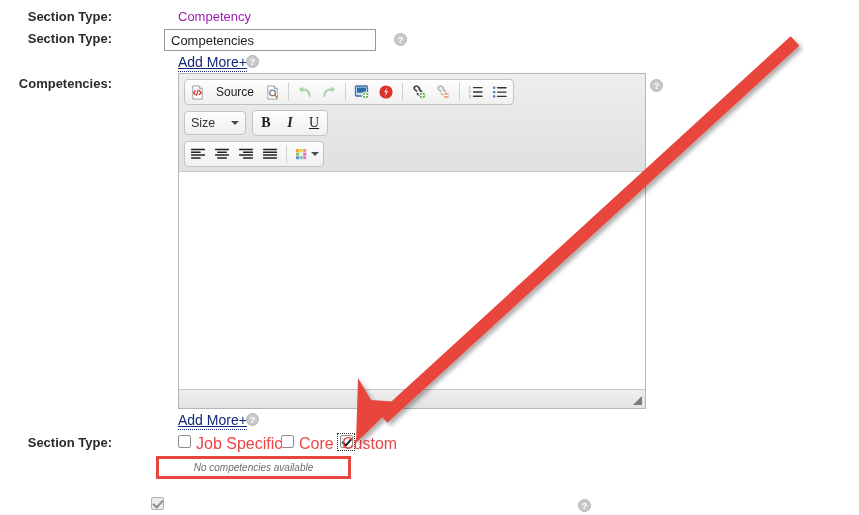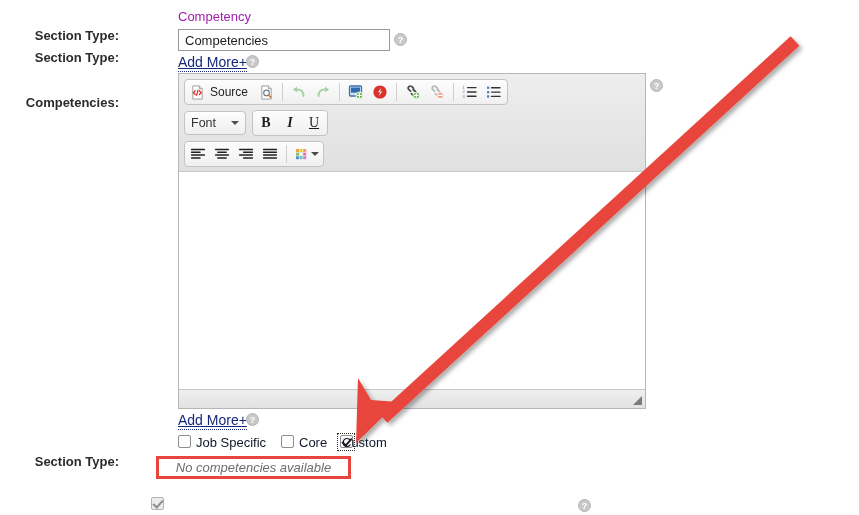--- a/index.html
+++ b/index.html
@@ -10,21 +10,21 @@
     font-size:13px;color:#1a1a1a;
     -webkit-font-smoothing:antialiased;
   }
   .page{position:absolute;inset:0;}
   .flabel{
     position:absolute;text-align:right;
     font-weight:bold;font-size:13px;color:#2b2b2b;
     font-family:"Liberation Sans", sans-serif;
     white-space:nowrap;
   }
-  .lcol{width:96px;left:23px;margin-top:19px;}
+  .lcol{width:96px;left:16px;}
 
   
   .value-text{
     position:absolute;font-size:13px;color:#a21caf;
     font-family:"Liberation Sans", sans-serif;white-space:nowrap;text-align:center;
   }
 
   
   .txtbox{
     position:absolute;box-sizing:border-box;
@@ -69,21 +69,21 @@
     background:linear-gradient(#fdfdfd,#f0f0f0);
     border:1px solid #c3c3c3;border-radius:4px;
     margin-right:6px;padding:1px;
     box-shadow:inset 0 1px 0 #fff;
   }
   .btn{
     position:relative;display:inline-flex;align-items:center;justify-content:center;
     height:22px;min-width:24px;padding:0 3px;border-radius:3px;
     cursor:pointer;box-sizing:border-box;
   }
-  .btn.txt{padding:0 6px 0 4px;gap:5px;font-size:12px;color:#222;}
+  .btn.txt{padding:0 6px 0 4px;gap:11px;font-size:12px;color:#222;}
   .sep{width:1px;height:18px;background:#cfcfcf;margin:0 4px;}
 
   
   .combo{
     display:inline-flex;align-items:center;justify-content:space-between;
     height:24px;border:1px solid #c3c3c3;border-radius:4px;
     background:linear-gradient(#fdfdfd,#efefef);
     box-shadow:inset 0 1px 0 #fff;
     margin-right:6px;padding:0 6px;cursor:pointer;box-sizing:border-box;
     font-size:12.5px;color:#333;
@@ -117,51 +117,51 @@
     content:"";position:absolute;left:3px;top:0px;width:4px;height:8px;
     border:solid #232323;border-width:0 2px 2px 0;transform:rotate(42deg);
   }
   .cbx.disabled{background:#ececec;border-color:#b2b2b2;}
   .cbx.disabled.checked::after{border-color:#8c8c8c;}
   .cbx-focus{
     position:absolute;box-sizing:border-box;
     border:1px dotted #2c2c2c;
   }
   .cbx-label{
-    position:absolute;font-size:13px;color:#0f172a;white-space:nowrap;
+    position:absolute;font-size:16px;color:#ef4444;white-space:nowrap;
     font-family:"Liberation Sans", sans-serif;
   }
 
   
   .redbox{
     position:absolute;box-sizing:border-box;
     border:3px solid #e8453c;background:#ffffff;
   }
   .redbox .msg{
     position:absolute;inset:0;display:flex;align-items:center;justify-content:center;
-    font-style:italic;font-size:13px;color:#6d6d6d;
+    font-style:italic;font-size:10px;color:#6d6d6d;
     font-family:"Liberation Sans", sans-serif;white-space:nowrap;
   }
 
   
   .arrow-svg{position:absolute;left:0;top:0;width:859px;height:515px;pointer-events:none;}
 
   
   .ic{display:block;}
 </style>
 </head>
 <body>
 
 <div class="page">
 
   <div class="flabel lcol" style="top:9px;">Section Type:</div>
   <div class="value-text" style="left:178px;top:9px;">Competency</div>
 
   <div class="flabel lcol" style="top:31px;">Section Type:</div>
-  <input class="txtbox" style="left: 178px; top: 29px; width: 212px; height: 22px;" value="Competencies">
+  <input class="txtbox" style="left: 164px; top: 29px; width: 212px; height: 22px;" value="Competencies">
   <div class="help" style="left:394px;top:33px;">?</div>
 
   <div class="addmore" style="left:178px;top:54px;">Add More+</div>
   <div class="help" style="left:246px;top:55px;">?</div>
 
   <div class="flabel lcol" style="top:76px;">Competencies:</div>
   <div class="help" style="left:650px;top:79px;">?</div>
 
   <div class="ck" style="left:178px;top:73px;width:468px;height:336px;">
 
@@ -269,21 +269,21 @@
               <g stroke="#333" stroke-width="1.4" stroke-linecap="round">
                 <path d="M5.6 3.7h8.4M5.6 8.1h8.4M5.6 12.4h8.4"></path>
               </g>
             </svg>
           </div>
         </div>
       </div>
 
       <div class="ck-strip">
         <div class="combo" style="width:62px;">
-          <span class="cb-label">Font</span>
+          <span class="cb-label">Size</span>
           <span class="caret"></span>
         </div>
         <div class="grp">
           <div class="btn">
             <span class="bold-b">B</span>
           </div>
           <div class="btn">
             <span class="ital-i">I</span>
           </div>
           <div class="btn">

